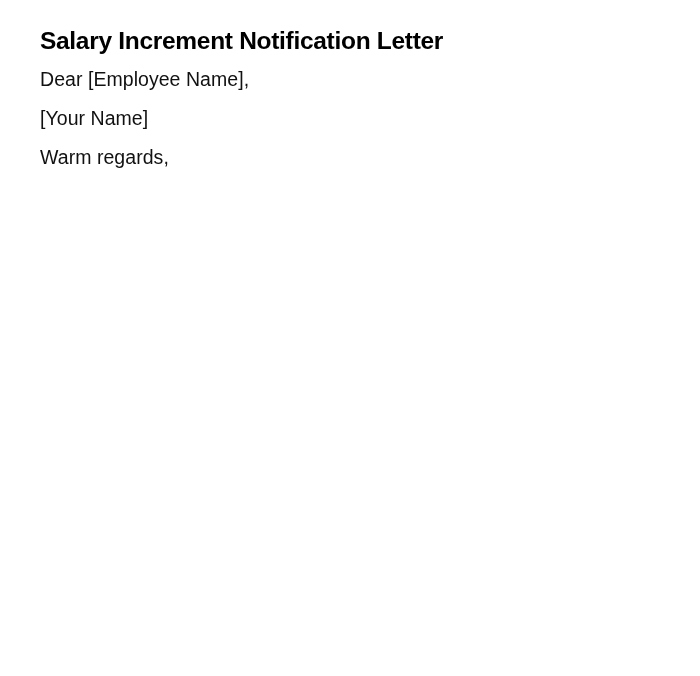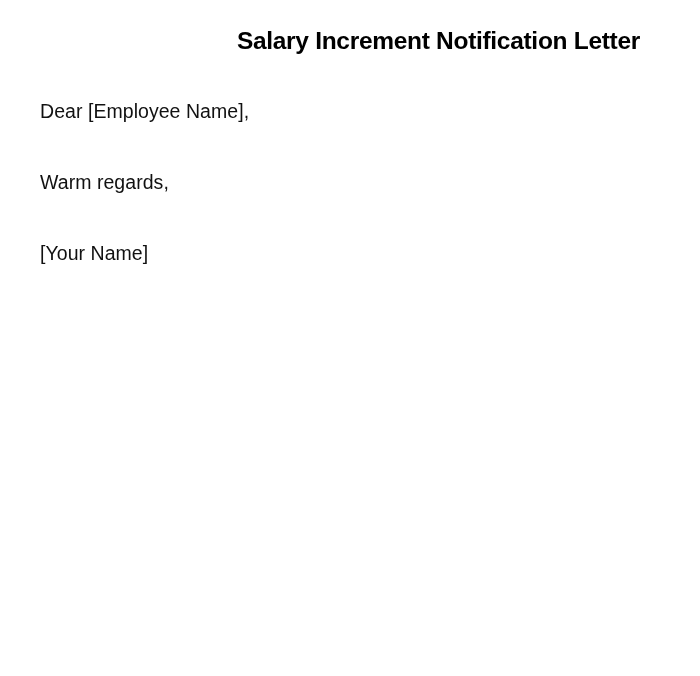--- a/index.html
+++ b/index.html
@@ -21,32 +21,31 @@
       top: 24px;
       width: 600px;
     }
     .title {
       font-size: 24.5px;
       font-weight: bold;
       margin: 0;
       line-height: 34px;
       letter-spacing: -0.3px;
       color: #000000;
-      text-align: right;
     }
     .para {
       font-size: 19.5px;
       line-height: 35px;
       margin: 0;
       letter-spacing: 0.05px;
     }
     .subject { margin-top: 11px; }
-    .gap { margin-top: 36px; }
+    .gap { margin-top: 4px; }
   </style>
 </head>
 <body>
 
 <div class="doc">
   <h1 class="title">Salary Increment Notification Letter</h1>
   <p class="para gap">Dear [Employee Name],</p>
+  <p class="para gap">[Your Name]</p>
   <p class="para gap">Warm regards,</p>
-  <p class="para gap">[Your Name]</p>
 </div>
 
 </body></html>

